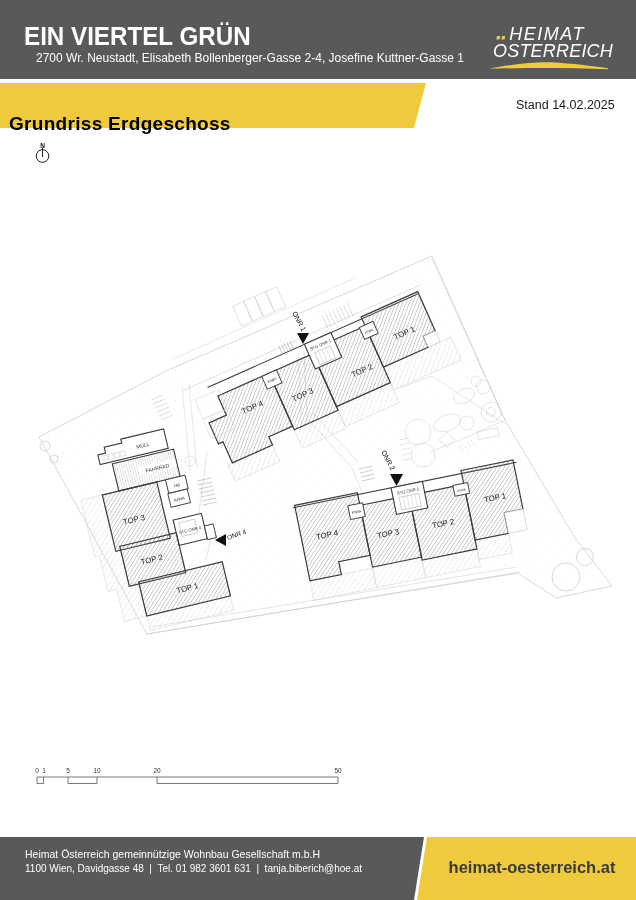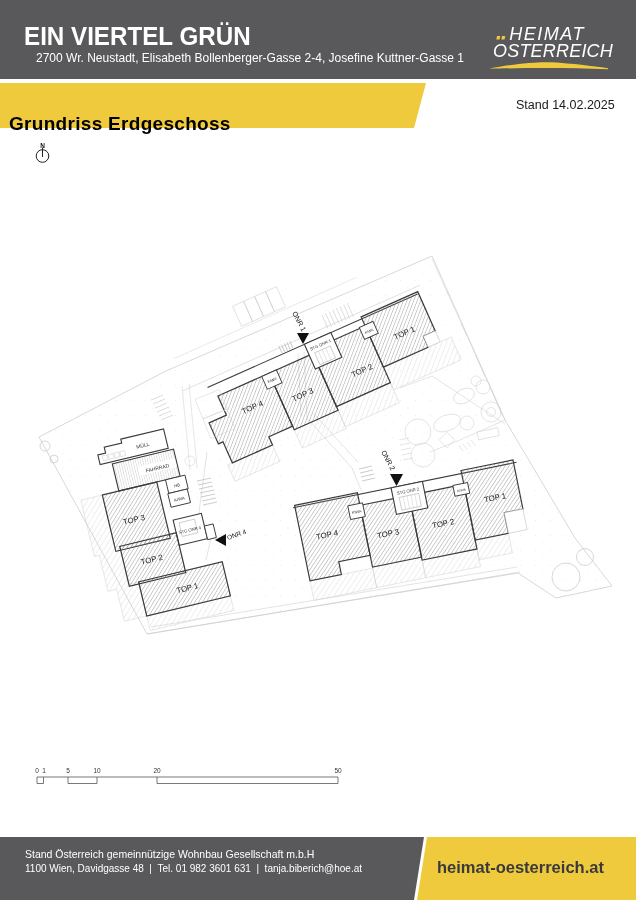--- a/index.html
+++ b/index.html
@@ -333,19 +333,19 @@
 </svg>
 
 <div class="abs" style="left:0;top:83px;width:450px;height:45px;background:#f0ca3d;clip-path:polygon(0 0,426px 0,414px 100%,0 100%);"></div>
 
 <div class="abs" style="left:9px;top:93px;color:#000;font-size:19px;font-weight:bold;letter-spacing:0.3px;margin-top:20px;">Grundriss Erdgeschoss</div>
 
 <div class="abs" style="left:516px;top:98px;color:#1a1a1a;font-size:12.5px;">Stand 14.02.2025</div>
 
 <div class="abs" style="left:0;top:837px;width:636px;height:63px;background:#59595b;clip-path:polygon(0 0,424px 0,414px 100%,0 100%);"></div>
 
-<div class="abs" style="left:25px;top:848px;color:#fff;font-size:10.5px;">Stand Österreich gemeinnützige Wohnbau Gesellschaft m.b.H</div>
+<div class="abs" style="left:25px;top:848px;color:#fff;font-size:10.5px;">Heimat Österreich gemeinnützige Wohnbau Gesellschaft m.b.H</div>
 
 <div class="abs" style="left:25px;top:863px;color:#fff;font-size:10px;">1100 Wien, Davidgasse 48&nbsp; | &nbsp;Tel. 01 982 3601 631&nbsp; | &nbsp;tanja.biberich@hoe.at</div>
 
 <div class="abs" style="left:407px;top:837px;width:229px;height:63px;background:#f0ca3d;clip-path:polygon(20px 0,229px 0,229px 100%,10px 100%);"></div>
 
-<div class="abs" style="left:437px;top:858px;width:190px;text-align:left;color:#3a3a3c;font-size:16.5px;font-weight:bold;">heimat-oesterreich.at</div>
+<div class="abs" style="left:437px;top:858px;width:190px;text-align:center;color:#3a3a3c;font-size:16.5px;font-weight:bold;">heimat-oesterreich.at</div>
 
 </body></html>

